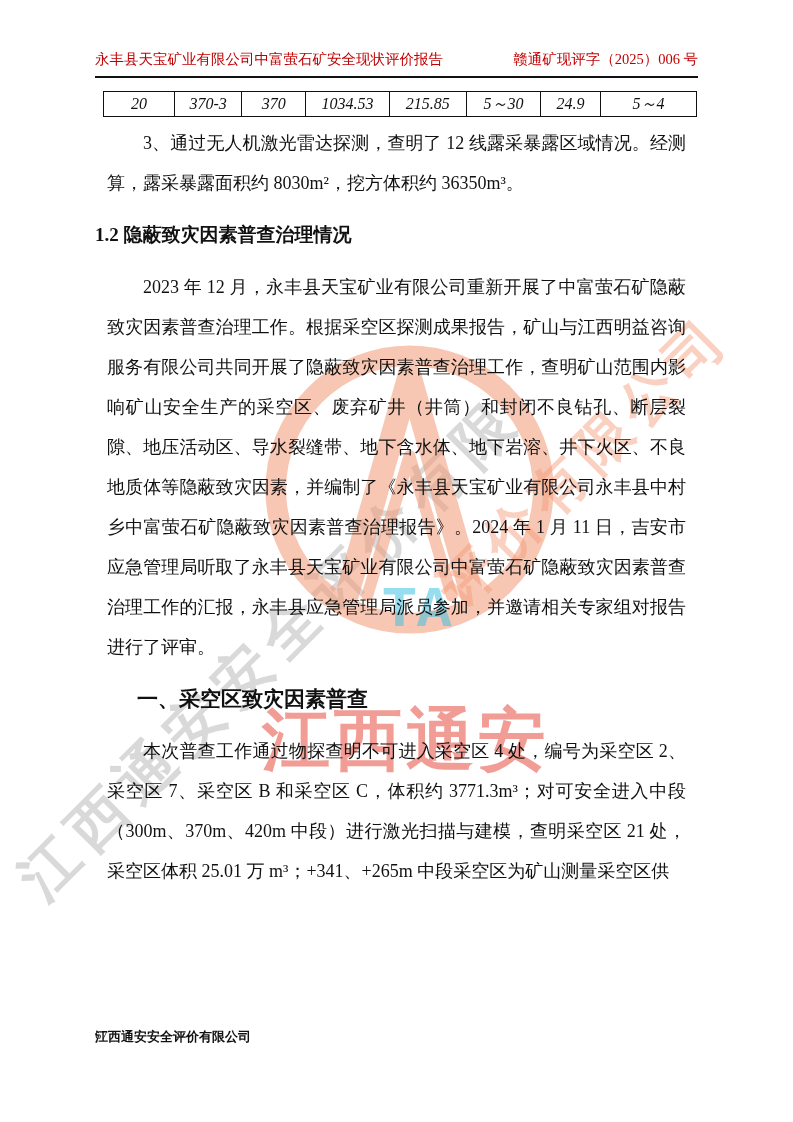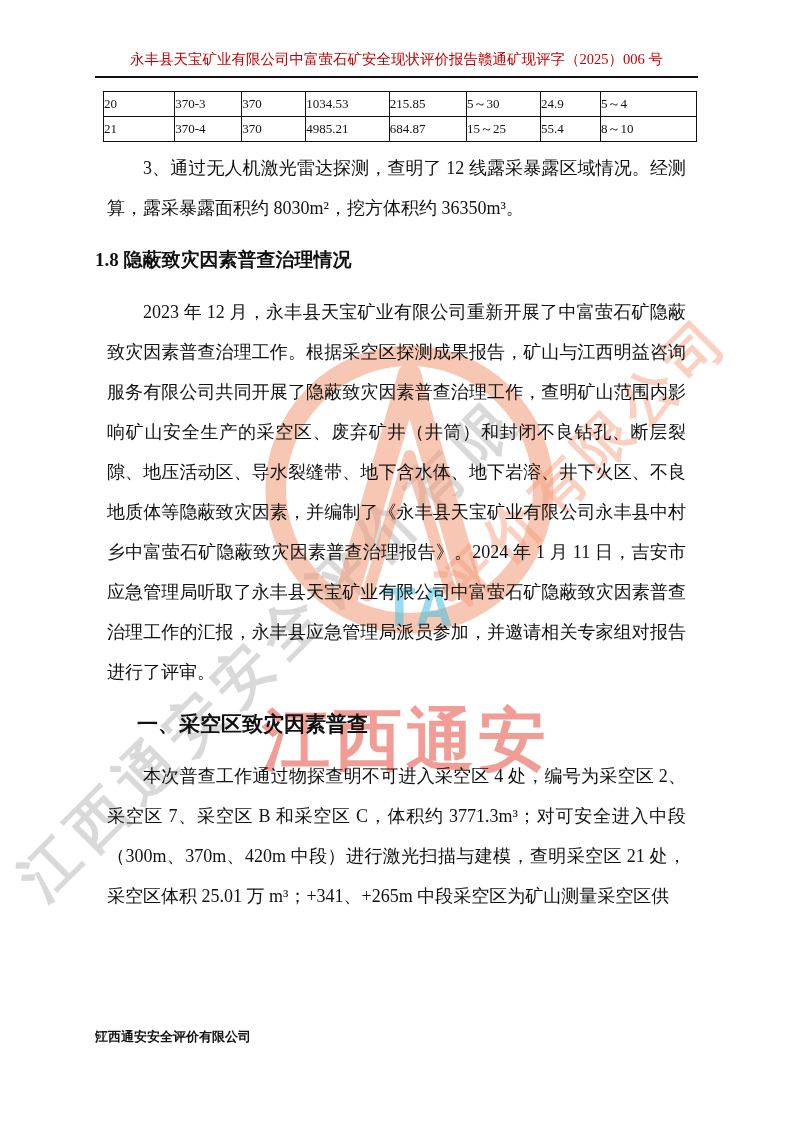--- a/index.html
+++ b/index.html
@@ -32,37 +32,38 @@
   .wm-cyan{
     position:absolute;left:382px;top:578px;
     font-size:58px;font-weight:bold;letter-spacing:0px;
     color:rgba(66,193,228,0.55);
     font-family:Liberation Mono, monospace;
   }
   .wm-logo{position:absolute;left:262px;top:342px;width:295px;height:295px;opacity:0.55;}
   
   .content{position:relative;z-index:1;padding:50px 95px 0 95px;}
   .hdr{
-    display:flex;justify-content:center;align-items:flex-end;
+    display:flex;justify-content:space-between;align-items:flex-end;
     font-size:14.5px;color:#c00000;
     border-bottom:2px solid #111;
     padding-bottom:7px;
   }
   table.data{
     border-collapse:collapse;
     margin:13px 0 0 8px;
     width:594px;
     table-layout:fixed;
   }
   table.data td{
     border:1.5px solid #111;
     height:24px;
-    text-align:left;vertical-align:middle;
-    font-size:13px;
+    text-align:center;vertical-align:middle;
+    font-size:16px;
     padding:0;
+    font-style:italic;
   }
   .c1{width:12.0%}.c2{width:11.3%}.c3{width:10.8%}.c4{width:14.1%}
   .c5{width:13.0%}.c6{width:12.5%}.c7{width:10.1%}.c8{width:16.2%}
   .para{
     font-size:18px;line-height:40px;
     text-align:justify;
     text-indent:2em;
     margin:12px;
   }
   .h2{
@@ -123,36 +124,26 @@
         <tr>
           <td>20</td>
           <td>370-3</td>
           <td>370</td>
           <td>1034.53</td>
           <td>215.85</td>
           <td>5～30</td>
           <td>24.9</td>
           <td>5～4</td>
         </tr>
-        <tr>
-          <td>21</td>
-          <td>370-4</td>
-          <td>370</td>
-          <td>4985.21</td>
-          <td>684.87</td>
-          <td>15～25</td>
-          <td>55.4</td>
-          <td>8～10</td>
-        </tr>
       </tbody>
     </table>
 
     <p class="para first">3、通过无人机激光雷达探测，查明了 12 线露采暴露区域情况。经测算，露采暴露面积约 8030m²，挖方体积约 36350m³。</p>
 
-    <h2 class="h2">1.8 隐蔽致灾因素普查治理情况</h2>
+    <h2 class="h2">1.2 隐蔽致灾因素普查治理情况</h2>
 
     <p class="para">2023 年 12 月，永丰县天宝矿业有限公司重新开展了中富萤石矿隐蔽致灾因素普查治理工作。根据采空区探测成果报告，矿山与江西明益咨询服务有限公司共同开展了隐蔽致灾因素普查治理工作，查明矿山范围内影响矿山安全生产的采空区、废弃矿井（井筒）和封闭不良钻孔、断层裂隙、地压活动区、导水裂缝带、地下含水体、地下岩溶、井下火区、不良地质体等隐蔽致灾因素，并编制了《永丰县天宝矿业有限公司永丰县中村乡中富萤石矿隐蔽致灾因素普查治理报告》。2024 年 1 月 11 日，吉安市应急管理局听取了永丰县天宝矿业有限公司中富萤石矿隐蔽致灾因素普查治理工作的汇报，永丰县应急管理局派员参加，并邀请相关专家组对报告进行了评审。</p>
 
     <h4 class="h4">一、采空区致灾因素普查</h4>
 
     <p class="para">本次普查工作通过物探查明不可进入采空区 4 处，编号为采空区 2、采空区 7、采空区 B 和采空区 C，体积约 3771.3m³；对可安全进入中段（300m、370m、420m 中段）进行激光扫描与建模，查明采空区 21 处，采空区体积 25.01 万 m³；+341、+265m 中段采空区为矿山测量采空区供</p>
 
   </div>
 
   <div class="footer">

